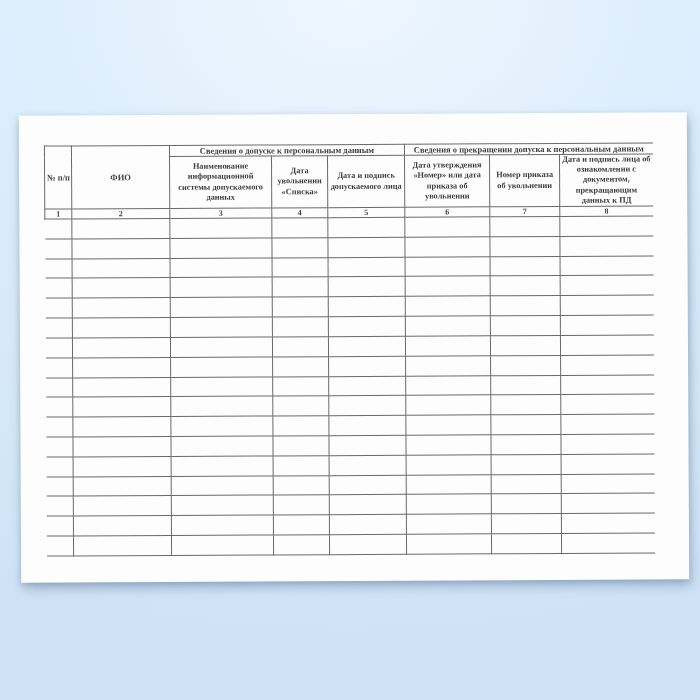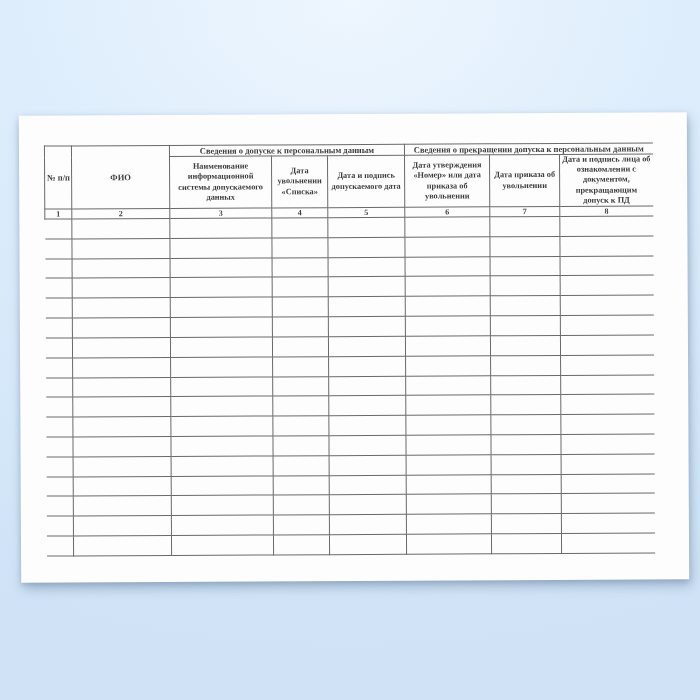--- a/index.html
+++ b/index.html
@@ -63,24 +63,24 @@
     <thead>
       <tr class="r-group">
         <th rowspan="2" class="mergehead bt bl br bb">№ п/п</th>
         <th rowspan="2" class="mergehead bt br bb">ФИО</th>
         <th colspan="3" class="bt br bb">Сведения о допуске к персональным данным</th>
         <th colspan="3" class="bt bb">Сведения о прекращении допуска к персональным данным</th>
       </tr>
       <tr class="r-cols">
         <th class="br bb">Наименование информационной системы допускаемого данных</th>
         <th class="br bb">Дата увольнении «Списка»</th>
-        <th class="br bb">Дата и подпись допускаемого дата</th>
+        <th class="br bb">Дата и подпись допускаемого лица</th>
         <th class="br bb">Дата утверждения «Номер» или дата приказа об увольнении</th>
-        <th class="br bb">Дата приказа об увольнении</th>
-        <th class="bb col8">Дата и подпись лица об ознакомлении с документом, прекращающим допуск к ПД</th>
+        <th class="br bb">Номер приказа об увольнении</th>
+        <th class="bb col8">Дата и подпись лица об ознакомлении с документом, прекращающим данных к ПД</th>
       </tr>
       <tr class="r-nums">
         <td class="bl br bb">1</td>
         <td class="br bb">2</td>
         <td class="br bb">3</td>
         <td class="br bb">4</td>
         <td class="br bb">5</td>
         <td class="br bb">6</td>
         <td class="br bb">7</td>
         <td class="bb">8</td>

